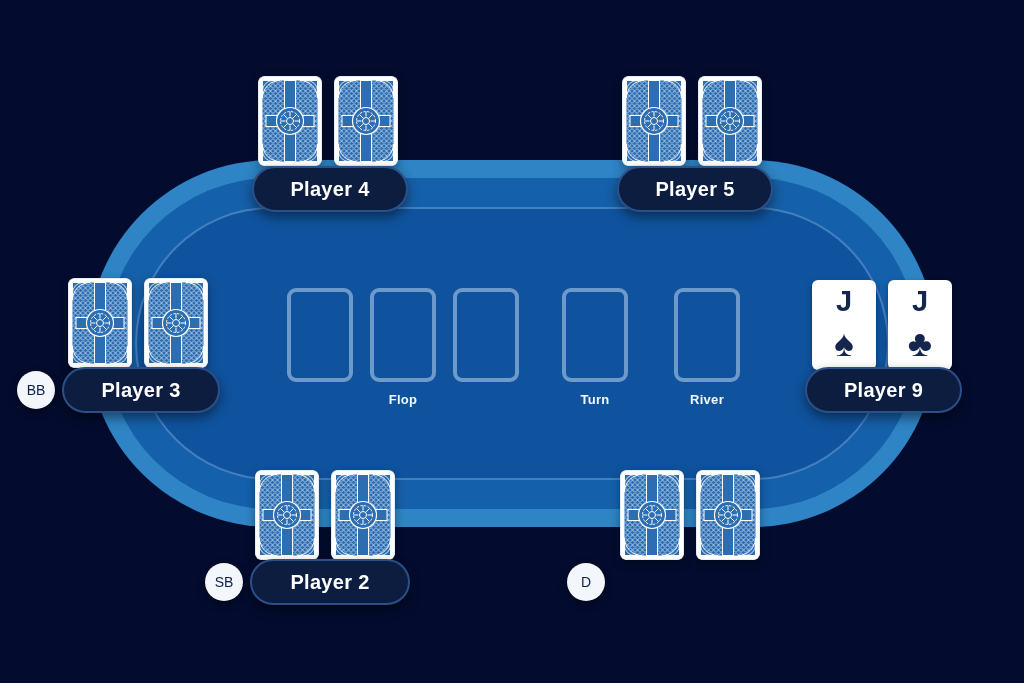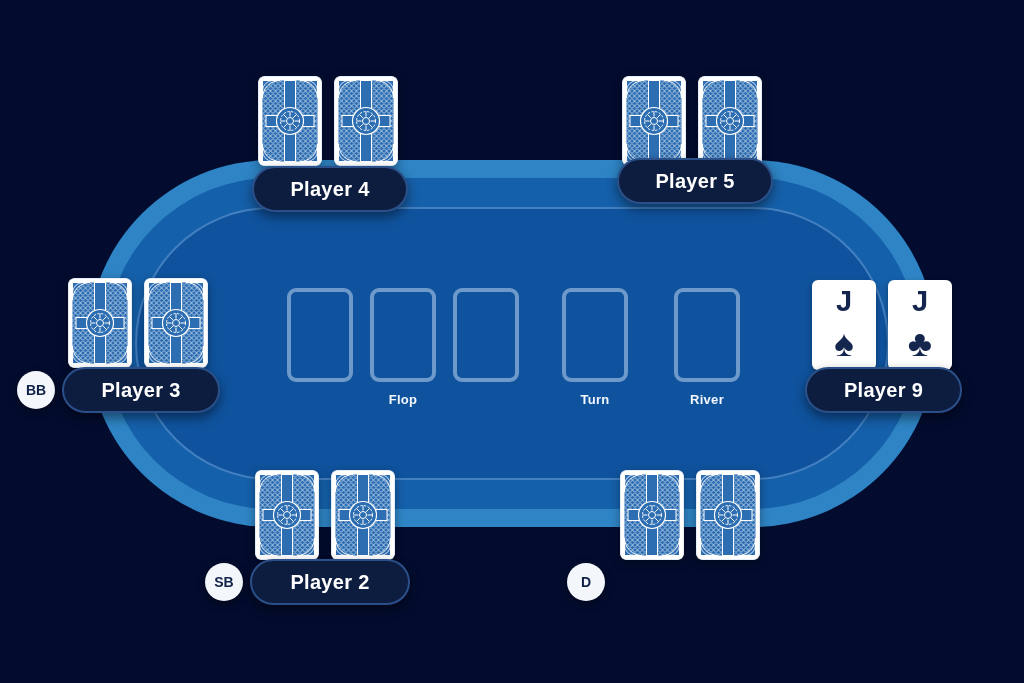--- a/index.html
+++ b/index.html
@@ -60,28 +60,28 @@
     border:2px solid var(--nameplate-border,#2B5089);box-sizing:border-box;
     display:flex;align-items:center;justify-content:center;
     color:#FFFFFF;font-size:20px;font-weight:700;letter-spacing:.3px;
     box-shadow:0 5px 12px rgba(0,0,0,.45);
     pointer-events:auto;cursor:pointer;
   }
   .badge{
     position:absolute;width:38px;height:38px;border-radius:50%;
     background:var(--badge-bg,#F3F6FB);color:var(--text-dark,#0E2147);
     display:flex;align-items:center;justify-content:center;
-    font-size:14px;font-weight:700;
+    font-size:14px;font-weight:400;
     box-shadow:0 3px 8px rgba(0,0,0,.4);
   }
 
   .seat-p4 .cards{left:258px;top:76px}
   .seat-p4 .pill{left:252px;top:166px;width:156px}
   .seat-p5 .cards{left:622px;top:76px}
-  .seat-p5 .pill{left:617px;top:158px;width:156px}
+  .seat-p5 .pill{left:617px;top:166px;width:156px}
   .seat-p3 .cards{left:68px;top:278px}
   .seat-p3 .pill{left:62px;top:367px;width:158px}
   .seat-p3 .badge{left:17px;top:371px}
   .seat-p6 .cards{left:812px;top:280px}
   .seat-p6 .pill{left:805px;top:367px;width:157px}
   .seat-p2 .cards{left:255px;top:470px}
   .seat-p2 .pill{left:250px;top:559px;width:160px}
   .seat-p2 .badge{left:205px;top:563px}
   .seat-p1 .cards{left:620px;top:470px}
   .seat-p1 .pill{left:615px;top:559px;width:160px}

